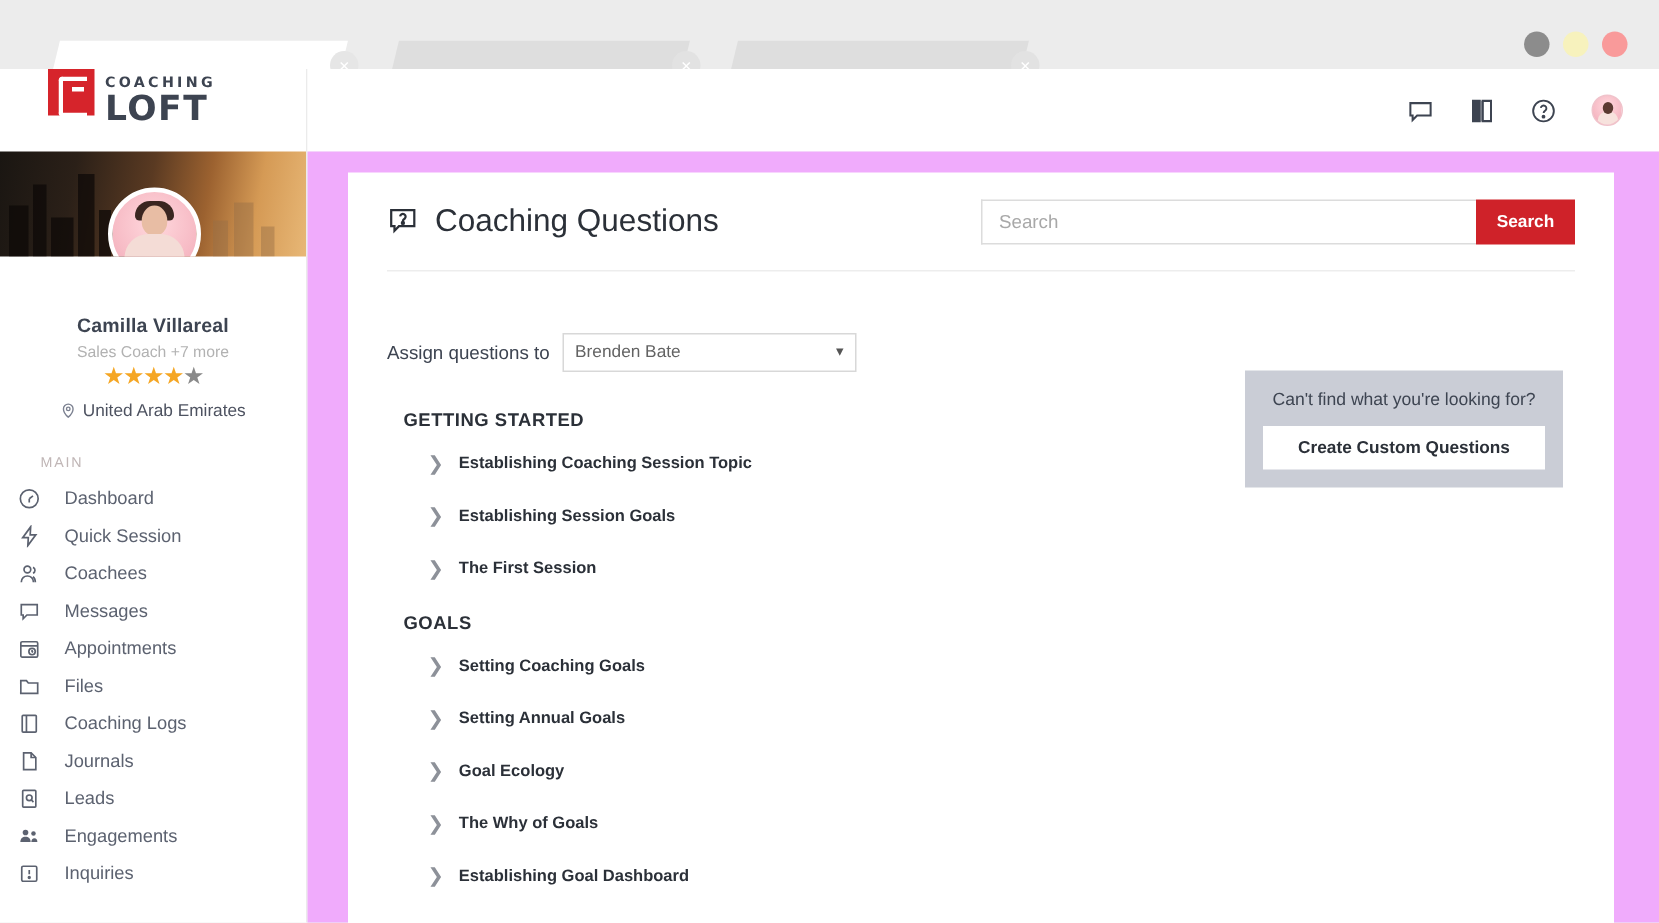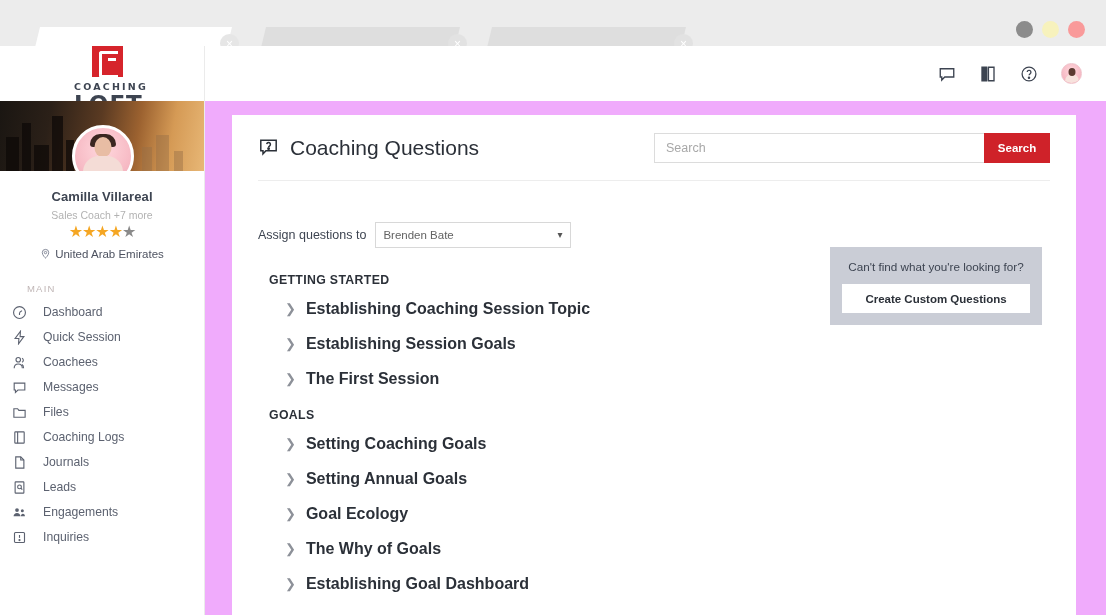--- a/index.html
+++ b/index.html
@@ -56,21 +56,21 @@
 
   
   #sidebar {
     position: absolute; left: 0; top: 0;
     width: 205px; height: 569px;
     background: #ffffff;
     border-right: 1px solid #ebebeb;
     overflow: hidden;
   }
   #brand {
-    height: 55px; display: flex; align-items: center; padding-left: 11px; flex-direction: column;
+    height: 55px; display: flex; align-items: flex-start; padding-left: 32px;
   }
   .logo-mark {
     width: 31px; height: 31px; background: #d6242b;
     position: relative; flex: 0 0 auto;
   }
   .logo-mark::after {
     content: ""; position: absolute; left: 7px; top: 5px;
     width: 16px; height: 21px;
     border: 3px solid #ffffff; border-right: none;
     border-radius: 3px 0 0 3px;
@@ -119,21 +119,21 @@
     width: 26px; height: 13px; border-radius: 13px 13px 4px 4px;
     background: #3a2620;
   }
   #avatar-wrap .body {
     position: absolute; left: 50%; bottom: 0; transform: translateX(-50%);
     width: 40px; height: 28px; border-radius: 16px 16px 0 0;
     background: #f4dcd6;
   }
 
   #profile {
-    padding-top: 18px; text-align: center;
+    padding-top: 38px; text-align: center;
   }
   #profile-name {
     font-size: 13px; font-weight: bold; color: #3d4451; letter-spacing: .1px;
   }
   #profile-role {
     font-size: 10.5px; color: #b2b2b2; margin-top: 5px;
   }
   #profile-stars {
     margin-top: 2px; font-size: 16px; letter-spacing: -1px; line-height: 1.1;
     color: #f5a623;
@@ -259,21 +259,21 @@
   #question-list { margin-top: 4px; padding-left: 11px; }
   .q-group-title {
     font-size: 12.3px; font-weight: bold; color: #2b3038;
     letter-spacing: .35px; margin: 12px 0 4px 0;
   }
   .q-item {
     display: flex; align-items: center; gap: 10px;
     height: 35px; padding-left: 16px; cursor: pointer;
   }
   .q-chevron { color: #8d9199; font-size: 13px; line-height: 1; }
-  .q-label { font-size: 16px; font-weight: bold; color: #2b3038; }
+  .q-label { font-size: 11px; font-weight: bold; color: #2b3038; }
 </style>
 </head>
 <body>
 
 <div id="browser-chrome">
 
   <div class="tab" id="tab-1">
     <svg class="tab-shape" viewBox="0 0 200 33" preserveAspectRatio="none">
       <polygon points="8,0 200,0 192,33 0,33" fill="#ffffff"></polygon>
     </svg>
@@ -374,20 +374,31 @@
         </span>
         <span class="nav-label">Coachees</span>
       </div>
       <div class="nav-item">
         <span class="nav-icon">
           <svg viewBox="0 0 24 24" fill="none" stroke="currentColor" stroke-width="1.8">
               <path d="M3.5 5h17v11h-11l-4 4V16h-2z"></path>
             </svg>
         </span>
         <span class="nav-label">Messages</span>
+      </div>
+      <div class="nav-item">
+        <span class="nav-icon">
+          <svg viewBox="0 0 24 24" fill="none" stroke="currentColor" stroke-width="1.8">
+              <rect x="3" y="4.5" width="18" height="16.5" rx="1.5"></rect>
+              <path d="M3 9h18"></path>
+              <circle cx="15" cy="15" r="3.4"></circle>
+              <path d="M15 13.4V15l1.1.9"></path>
+            </svg>
+        </span>
+        <span class="nav-label">Appointments</span>
       </div>
       <div class="nav-item">
         <span class="nav-icon">
           <svg viewBox="0 0 24 24" fill="none" stroke="currentColor" stroke-width="1.8">
               <path d="M3 19.5V6h6l2 2.5h10v11z"></path>
             </svg>
         </span>
         <span class="nav-label">Files</span>
       </div>
       <div class="nav-item">

